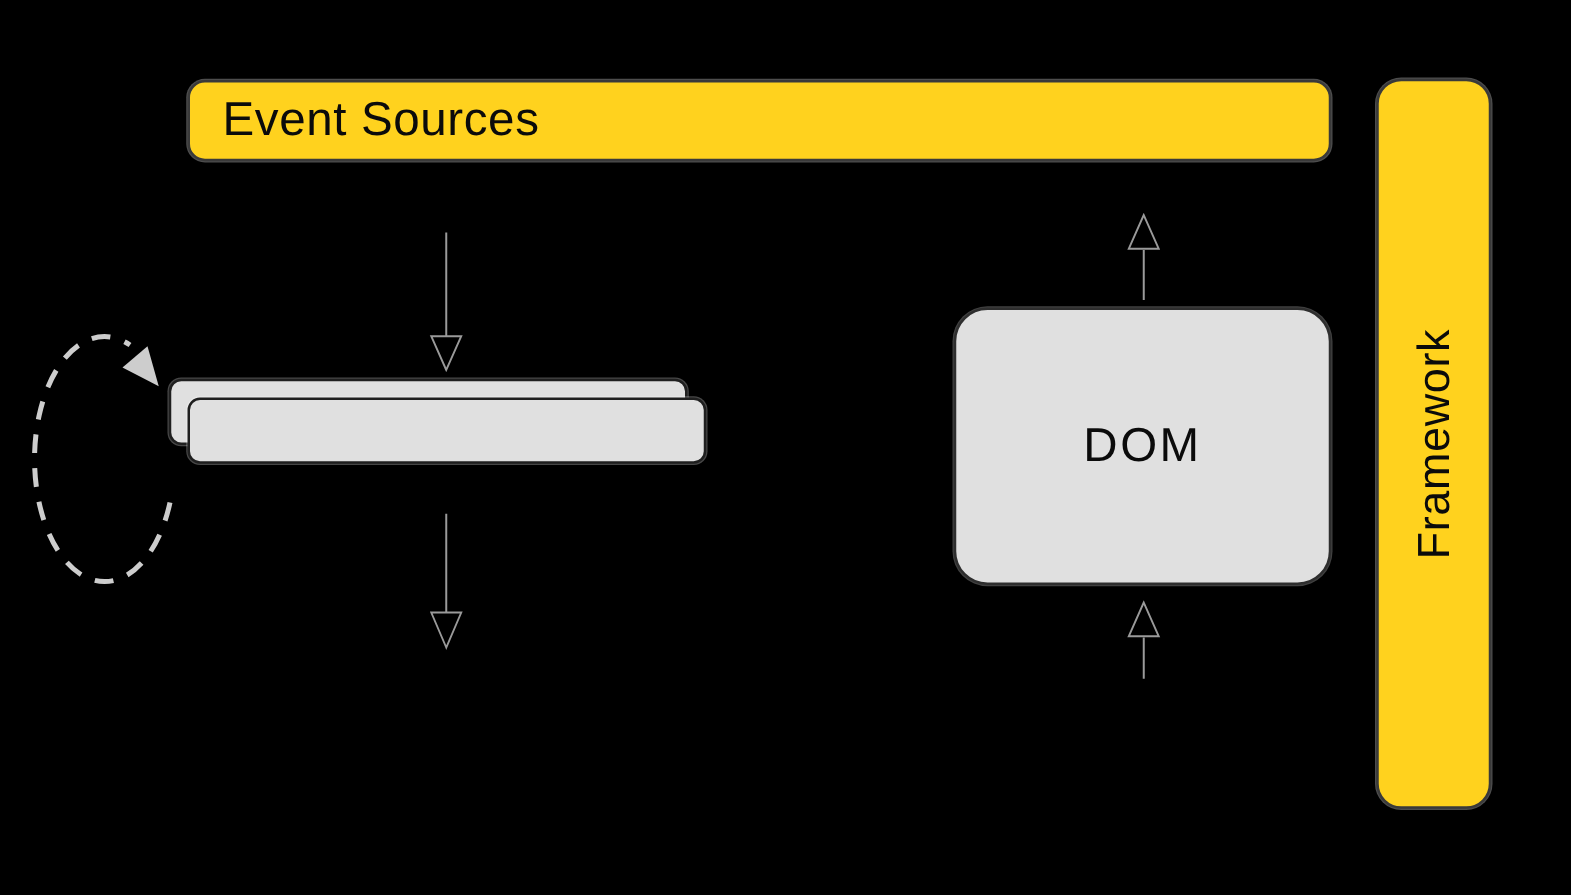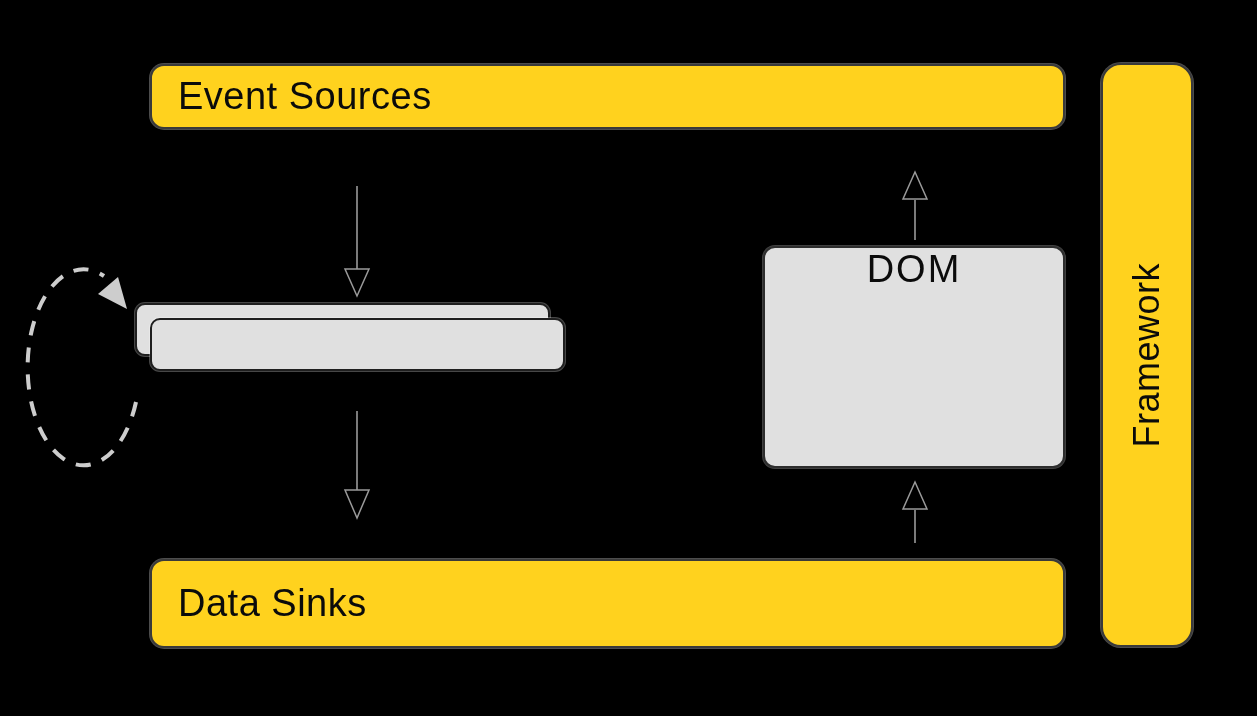--- a/index.html
+++ b/index.html
@@ -38,23 +38,23 @@
     background:var(--accent-yellow);
     border:2px solid #3A3A3A;border-radius:20px;
     box-shadow:0 0 0 1px rgba(255,255,255,0.30);
     display:flex;align-items:center;justify-content:center;
     font-size:36px;font-weight:500;letter-spacing:0.5px;
   }
   .framework .vtext{writing-mode:vertical-rl;transform:rotate(180deg);}
   .dom-box{
     left:763px;top:246px;width:302px;height:222px;
     background:var(--box-gray);
-    border:2px solid var(--border-dark);border-radius:12px;
+    border:2px solid var(--border-dark);border-radius:27px;
     box-shadow:0 0 0 1px rgba(255,255,255,0.25);
-    display:flex;justify-content:center;
+    display:flex;align-items:center;justify-content:center;
     font-size:38px;font-weight:500;letter-spacing:2px;
   }
   .stack{left:135px;top:303px;width:450px;height:90px;}
   .stack .card{
     position:absolute;box-sizing:border-box;
     background:var(--box-gray);
     border:2.5px solid #1F1F1F;border-radius:10px;
     box-shadow:0 0 0 1px rgba(255,255,255,0.28);
   }
   .stack .card.back{left:0;top:0;width:415px;height:53px;}
@@ -108,21 +108,18 @@
 
   <div class="node stack">
     <div class="card back"></div>
     <div class="card middle"></div>
   </div>
 
   <div class="node dom-box">
     <span>DOM</span>
   </div>
 
-  <div class="node yellow-bar data-sinks">
-    <span>Data Sinks</span>
-  </div>
 
   <div class="node framework">
     <span class="vtext">Framework</span>
   </div>
 
 </div>
 
 </body></html>

